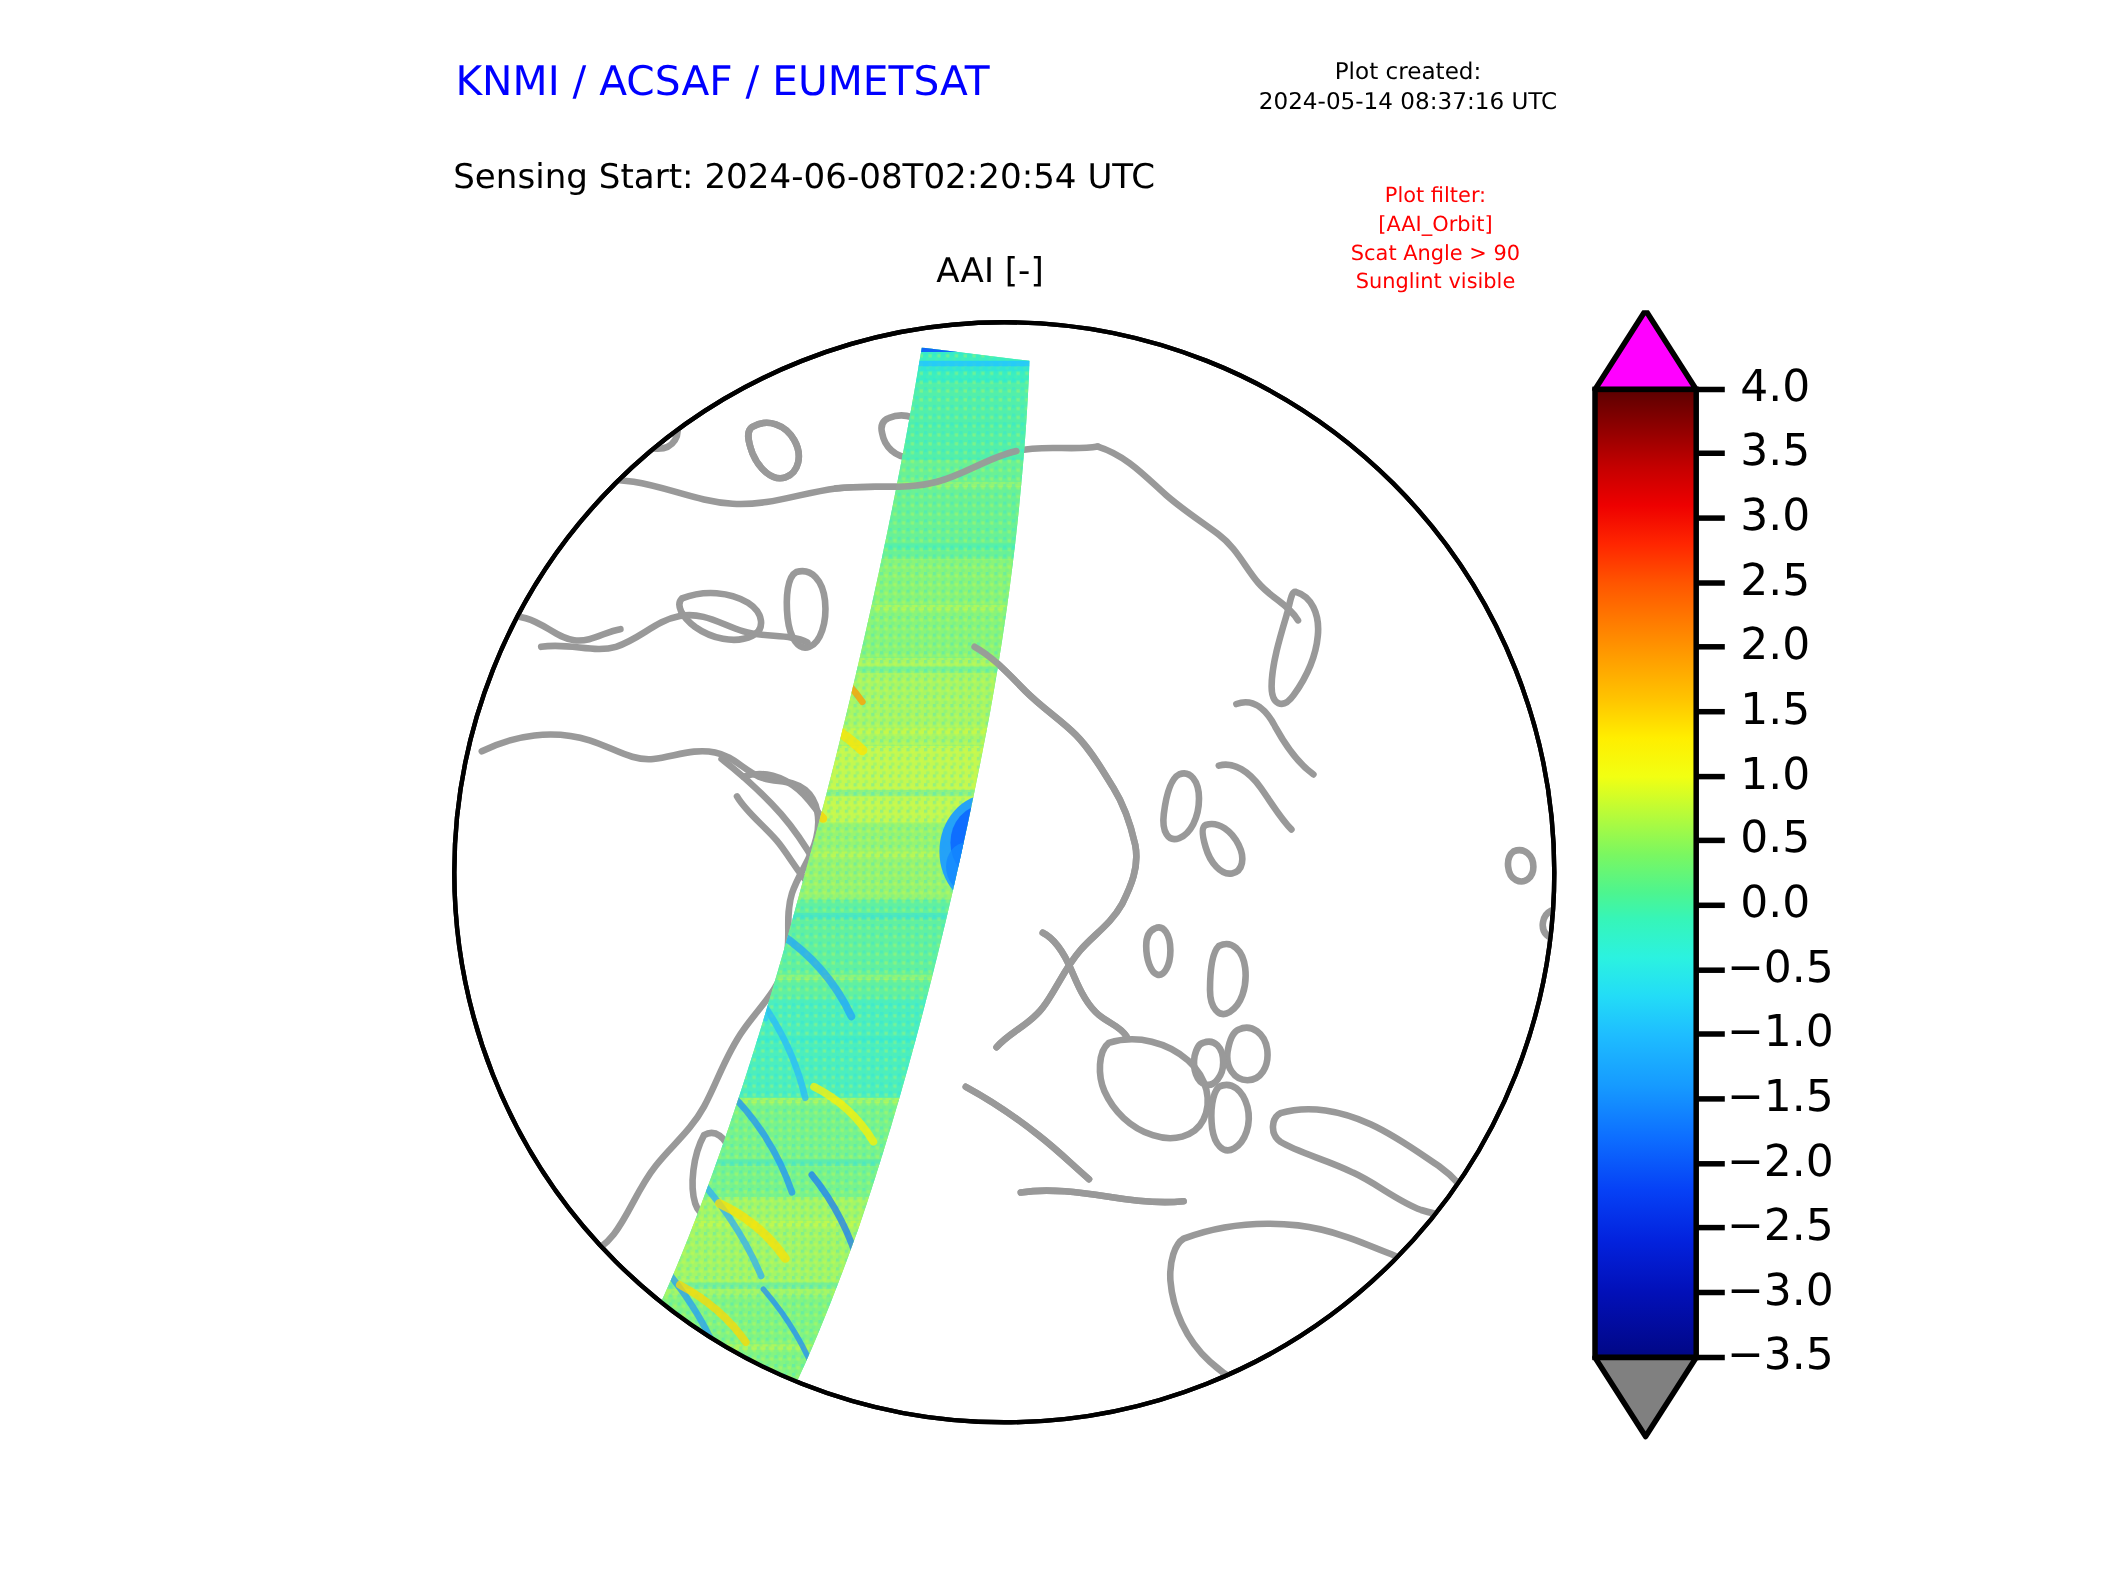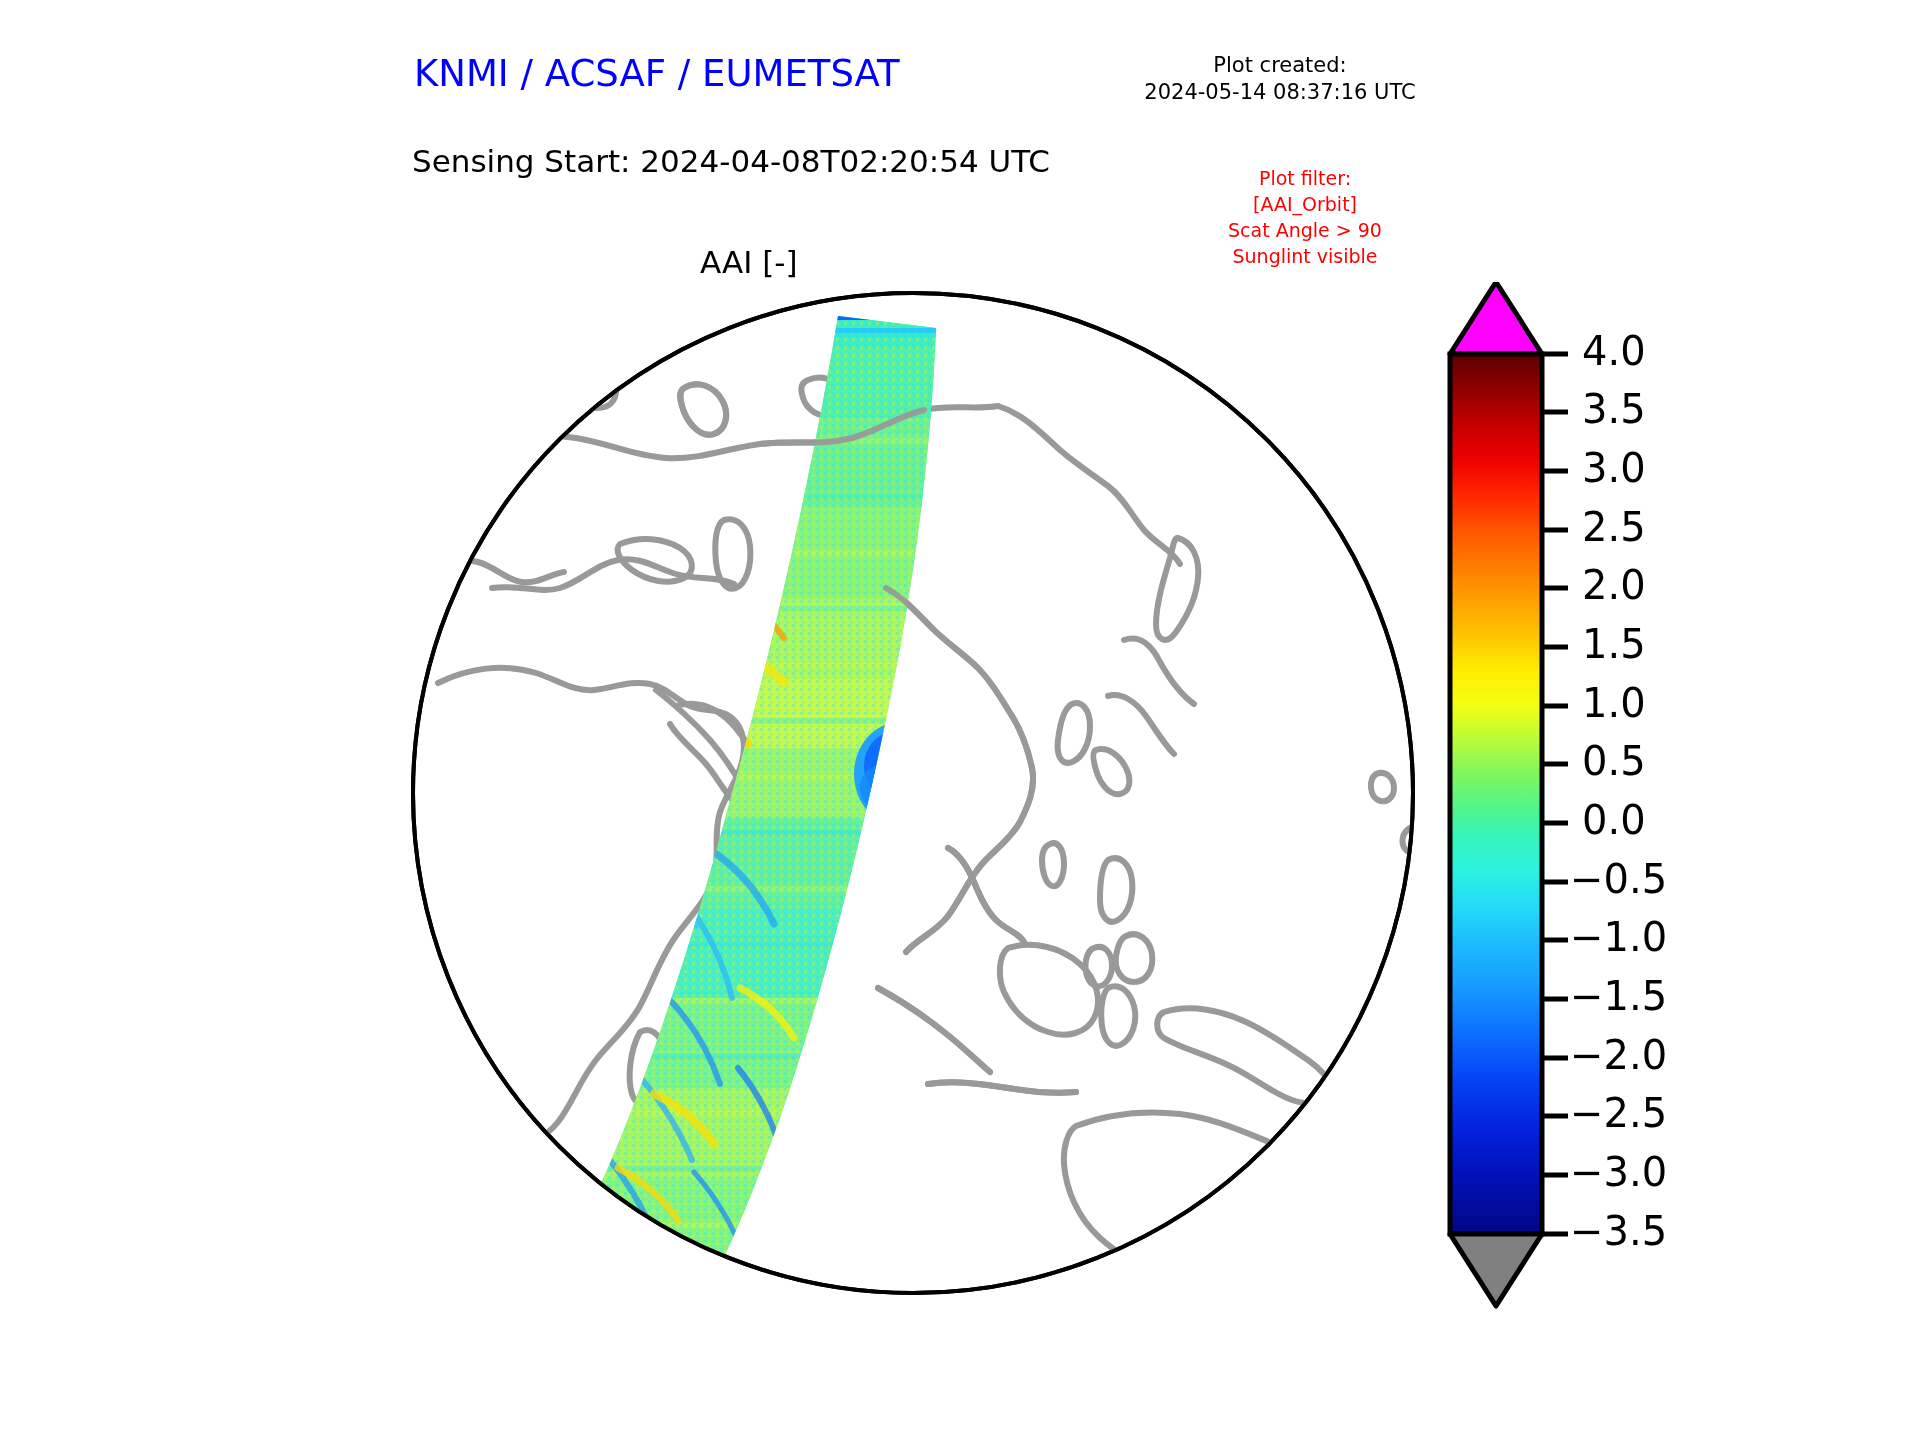--- a/index.html
+++ b/index.html
@@ -46,24 +46,23 @@
     line-height: 43px;
     color: #000000;
     white-space: nowrap;
   }
 
   #quantity-title {
     position: absolute;
     left: 700px;
     top: 228px;
     width: 400px;
-    text-align: left;
+    text-align: center;
     font-size: 31px;
     color: #000000;
-    margin-top: 16px;
   }
 
   #plot-filter-block {
     position: absolute;
     left: 1160px;
     top: 165px;
     width: 290px;
     text-align: center;
     font-size: 19px;
     line-height: 26px;
@@ -94,21 +93,21 @@
 <body>
 
 <div id="org-title">KNMI / ACSAF / EUMETSAT</div>
 
 <div id="plot-created-block">
   <div>Plot created:</div>
   <div>2024-05-14 08:37:16 UTC</div>
 </div>
 
 <div id="dataset-block">
-  <div>Sensing Start: 2024-04-08T02:20:54 UTC</div>
+  <div>Sensing Start: 2024-06-08T02:20:54 UTC</div>
 </div>
 
 <div id="quantity-title">AAI [-]</div>
 
 <div id="plot-filter-block">
   <div>Plot filter:</div>
   <div>[AAI_Orbit]</div>
   <div>Scat Angle &gt; 90</div>
   <div>Sunglint visible</div>
 </div>

